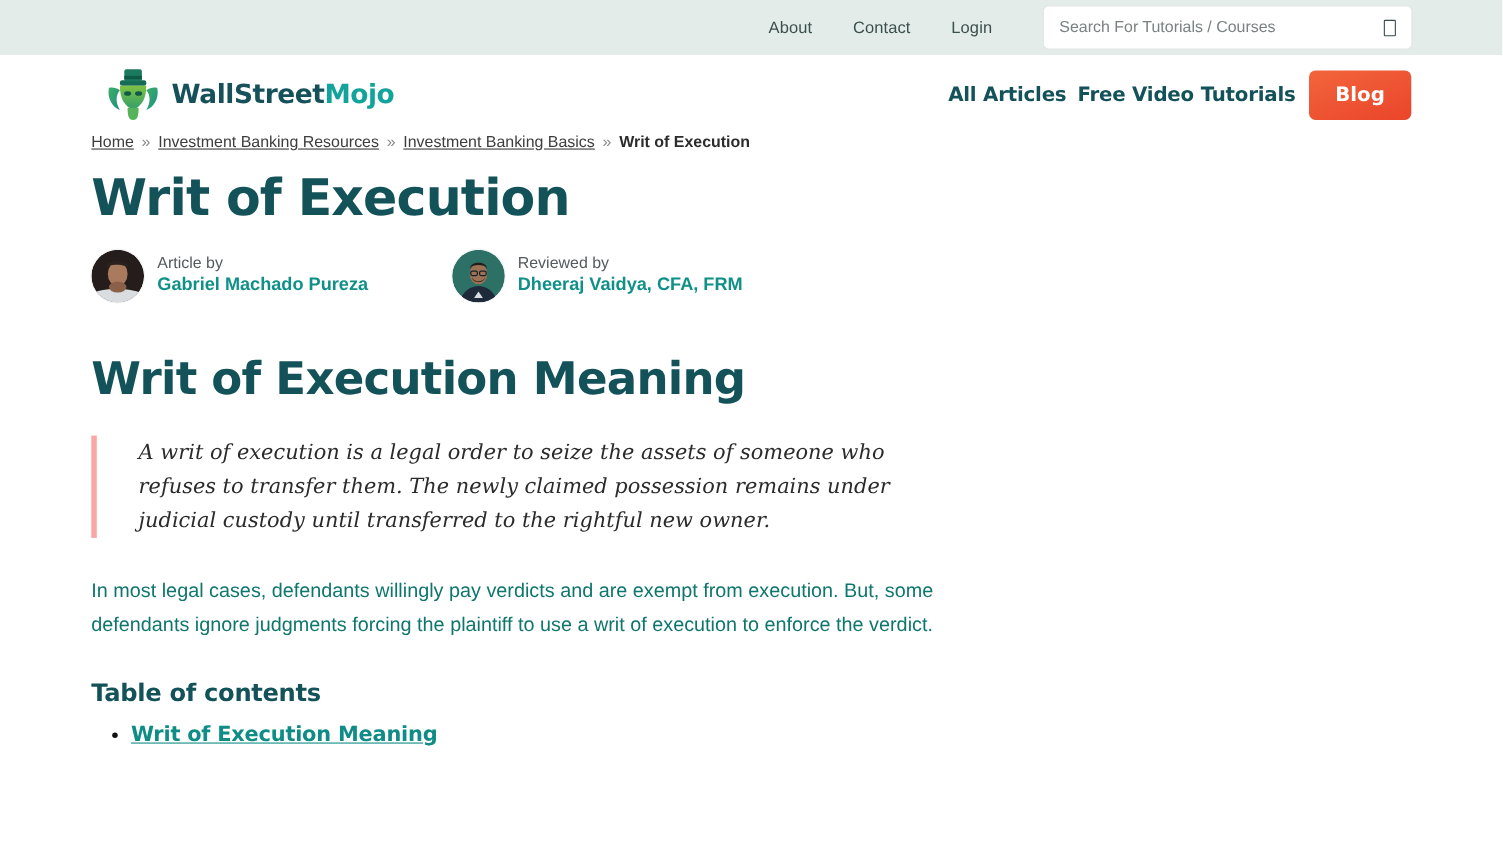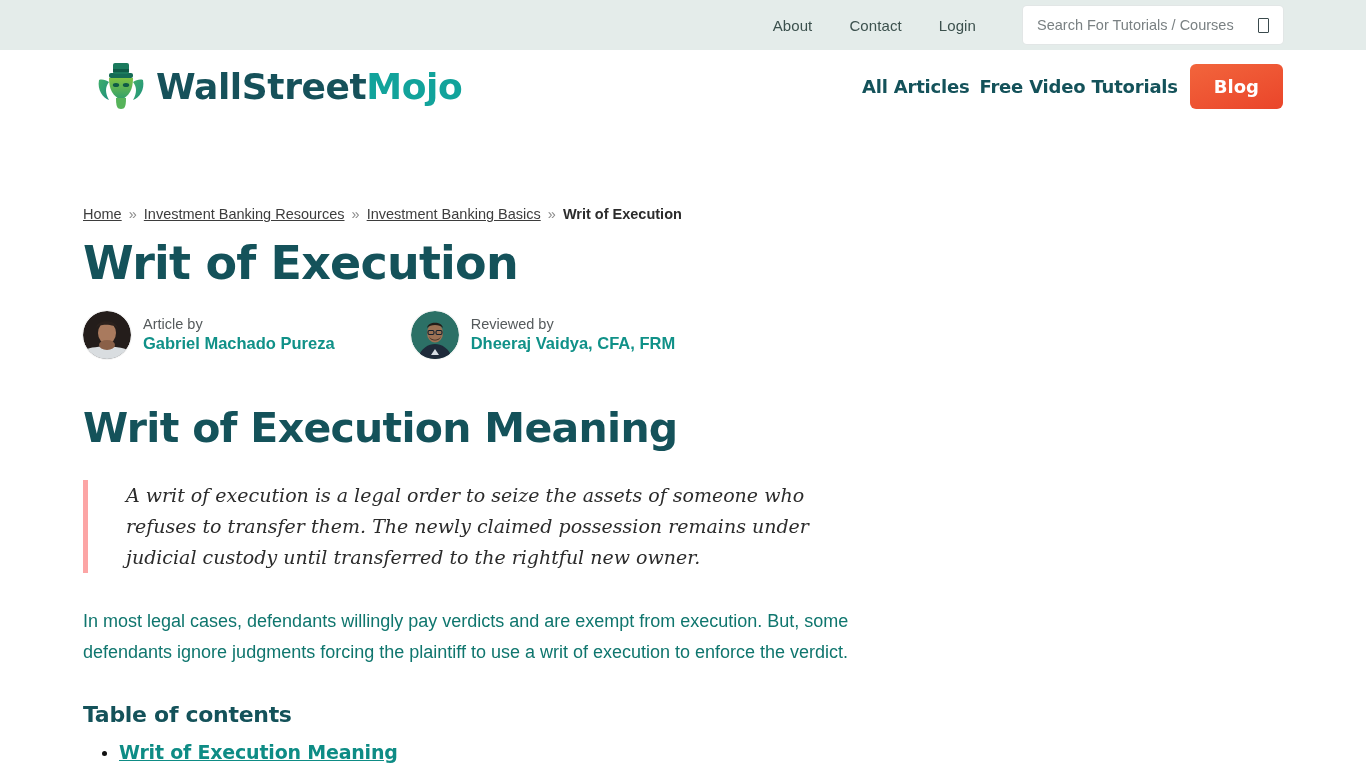--- a/index.html
+++ b/index.html
@@ -23,21 +23,21 @@
   }
   .toplinks { display: flex; align-items: center; gap: 37px; margin-right: 47px; }
   .toplink {
     color: #3b504d;
     font-size: 15px;
     text-decoration: none;
     font-family: "Liberation Sans", sans-serif;
     letter-spacing: .1px;
   }
   .searchwrap {
-    width: 260px;
+    width: 334px;
     height: 38px;
     background: #ffffff;
     border-radius: 4px;
     display: flex;
     align-items: center;
     padding: 0 14px 0 12px;
     box-shadow: 0 0 0 1px #e2e6e6;
   }
   .searchwrap input {
     flex: 1;
@@ -60,21 +60,21 @@
   .header {
     height: 72px;
     display: flex;
     align-items: center;
     justify-content: space-between;
     padding: 0 83px 0 95px;
   }
   .brand { display: flex; align-items: center; gap: 9px; text-decoration: none; }
   .brand-mark { width: 52px; height: 52px; flex: 0 0 auto; }
   .brand-text {
-    font-size: 36px;
+    font-size: 24px;
     font-weight: bold;
     letter-spacing: -0.4px;
     font-family: "DejaVu Sans", sans-serif;
   }
   .brand-text .w { color: #16515a; }
   .brand-text .m { color: #12a39b; }
 
   .mainnav { display: flex; align-items: center; gap: 10px; }
   .navlink {
     color: #14525a;
@@ -95,21 +95,20 @@
     font-weight: bold;
     text-decoration: none;
     border: 0;
     cursor: pointer;
     font-family: "DejaVu Sans", sans-serif;
   }
 
   
   .content { padding: 0 0 0 83px; width: 900px; }
   .breadcrumb {
-    margin-top: 84px;
     font-size: 14.5px;
     color: #3d3d3d;
     font-family: "Liberation Sans", sans-serif;
   }
   .breadcrumb a { color: #3d3d3d; text-decoration: underline; }
   .breadcrumb .sep { color: #8b8b8b; padding: 0 3px; }
   .breadcrumb .current { font-weight: bold; color: #2c2c2c; }
 
   .page-title {
     margin: 16px 0 0 0;

